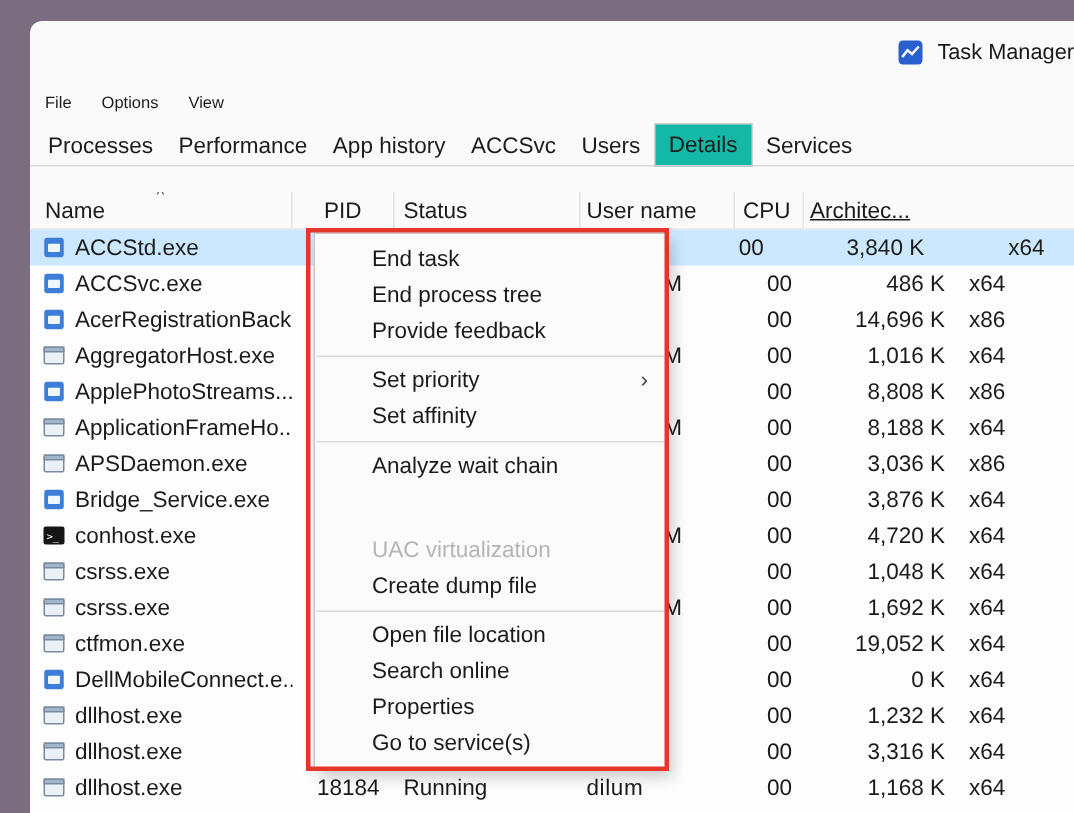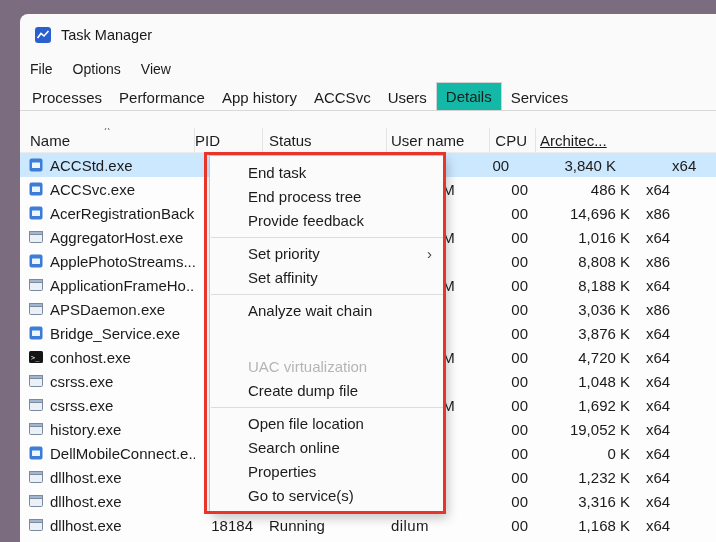--- a/index.html
+++ b/index.html
@@ -8,39 +8,39 @@
     background:#7b6c80;
     font-family:"Liberation Sans","DejaVu Sans",sans-serif;
     color:#1b1b1b;
     -webkit-font-smoothing:antialiased;
   }
   .window{
     position:absolute;left:20px;top:14px;right:0;bottom:0;
     background:#fafafa;border-top-left-radius:8px;overflow:hidden;
   }
   
-  .titlebar{height:42px;display:flex;align-items:center;padding-left:14px;gap:9px;}
+  .titlebar{height:42px;display:flex;align-items:center;padding-left:14px;gap:9px;justify-content:flex-end;}
   .tb-title{font-size:14.5px;color:#191919;}
   
   .menubar{height:26px;display:flex;align-items:center;}
-  .mb-item{padding:3px 10px;font-size:14px;cursor:default;}
+  .mb-item{padding:3px 10px;font-size:11px;cursor:default;}
   
   .tabstrip{height:28px;display:flex;align-items:flex-end;padding-left:4px;border-bottom:1px solid #d9d9d9;}
   .tab{padding:3px 8px 4px;font-size:15px;margin-right:1px;white-space:nowrap;cursor:default;}
   .tab.selected{
     border:1px solid #d2d2d2;background:#14b8a6;
     padding:5px 9px 5px;margin-bottom:-1px;position:relative;z-index:1;
   }
   
   .table{position:absolute;left:0;right:0;top:114px;bottom:0;background:#fdfdfd;}
   .thead{display:flex;height:24px;background:#fafafa;border-bottom:1px solid #ececec;}
   .hc{box-sizing:border-box;font-size:15px;display:flex;align-items:center;
       border-right:1px solid #e4e4e4;position:relative;overflow:hidden;white-space:nowrap;}
   .hc.c-name{width:175px;padding-left:10px;}
-  .hc.c-pid{width:68px;justify-content:flex-start;}
+  .hc.c-pid{width:68px;justify-content:center;}
   .hc.c-status{width:124px;padding-left:6px;}
   .hc.c-user{width:103px;padding-left:4px;}
   .hc.c-cpu{width:46px;justify-content:flex-end;padding-right:8px;}
   .hc.c-mem{width:106px;padding-left:6px;}
   .hc.c-arch{width:74px;padding-left:4px;border-right:none;text-decoration:underline;}
   .sort-caret{position:absolute;top:-3px;left:50%;transform:translateX(-50%);
       font-size:11px;color:#555;line-height:11px;}
   .tbody{}
   .row{display:flex;height:24px;align-items:center;font-size:15px;}
   .row.selected{background:#cce8ff;gap:40px;}
@@ -312,21 +312,21 @@
           <div class="cell cell-arch">x64</div>
         </div>
         <div class="row">
           <div class="cell cell-name">
             <span class="ricon">
               <svg width="16" height="16" viewBox="0 0 16 16">
                 <rect x="1.5" y="2.5" width="13" height="11" rx="1" fill="#eaf0f6" stroke="#7a8ba0"></rect>
                 <rect x="1.5" y="2.5" width="13" height="3" fill="#9fb6cc" stroke="#7a8ba0"></rect>
               </svg>
             </span>
-            <span>history.exe</span>
+            <span>ctfmon.exe</span>
           </div>
           <div class="cell cell-pid"></div>
           <div class="cell cell-status"></div>
           <div class="cell cell-user"></div>
           <div class="cell cell-cpu">00</div>
           <div class="cell cell-mem">19,052 K</div>
           <div class="cell cell-arch">x64</div>
         </div>
         <div class="row">
           <div class="cell cell-name">

